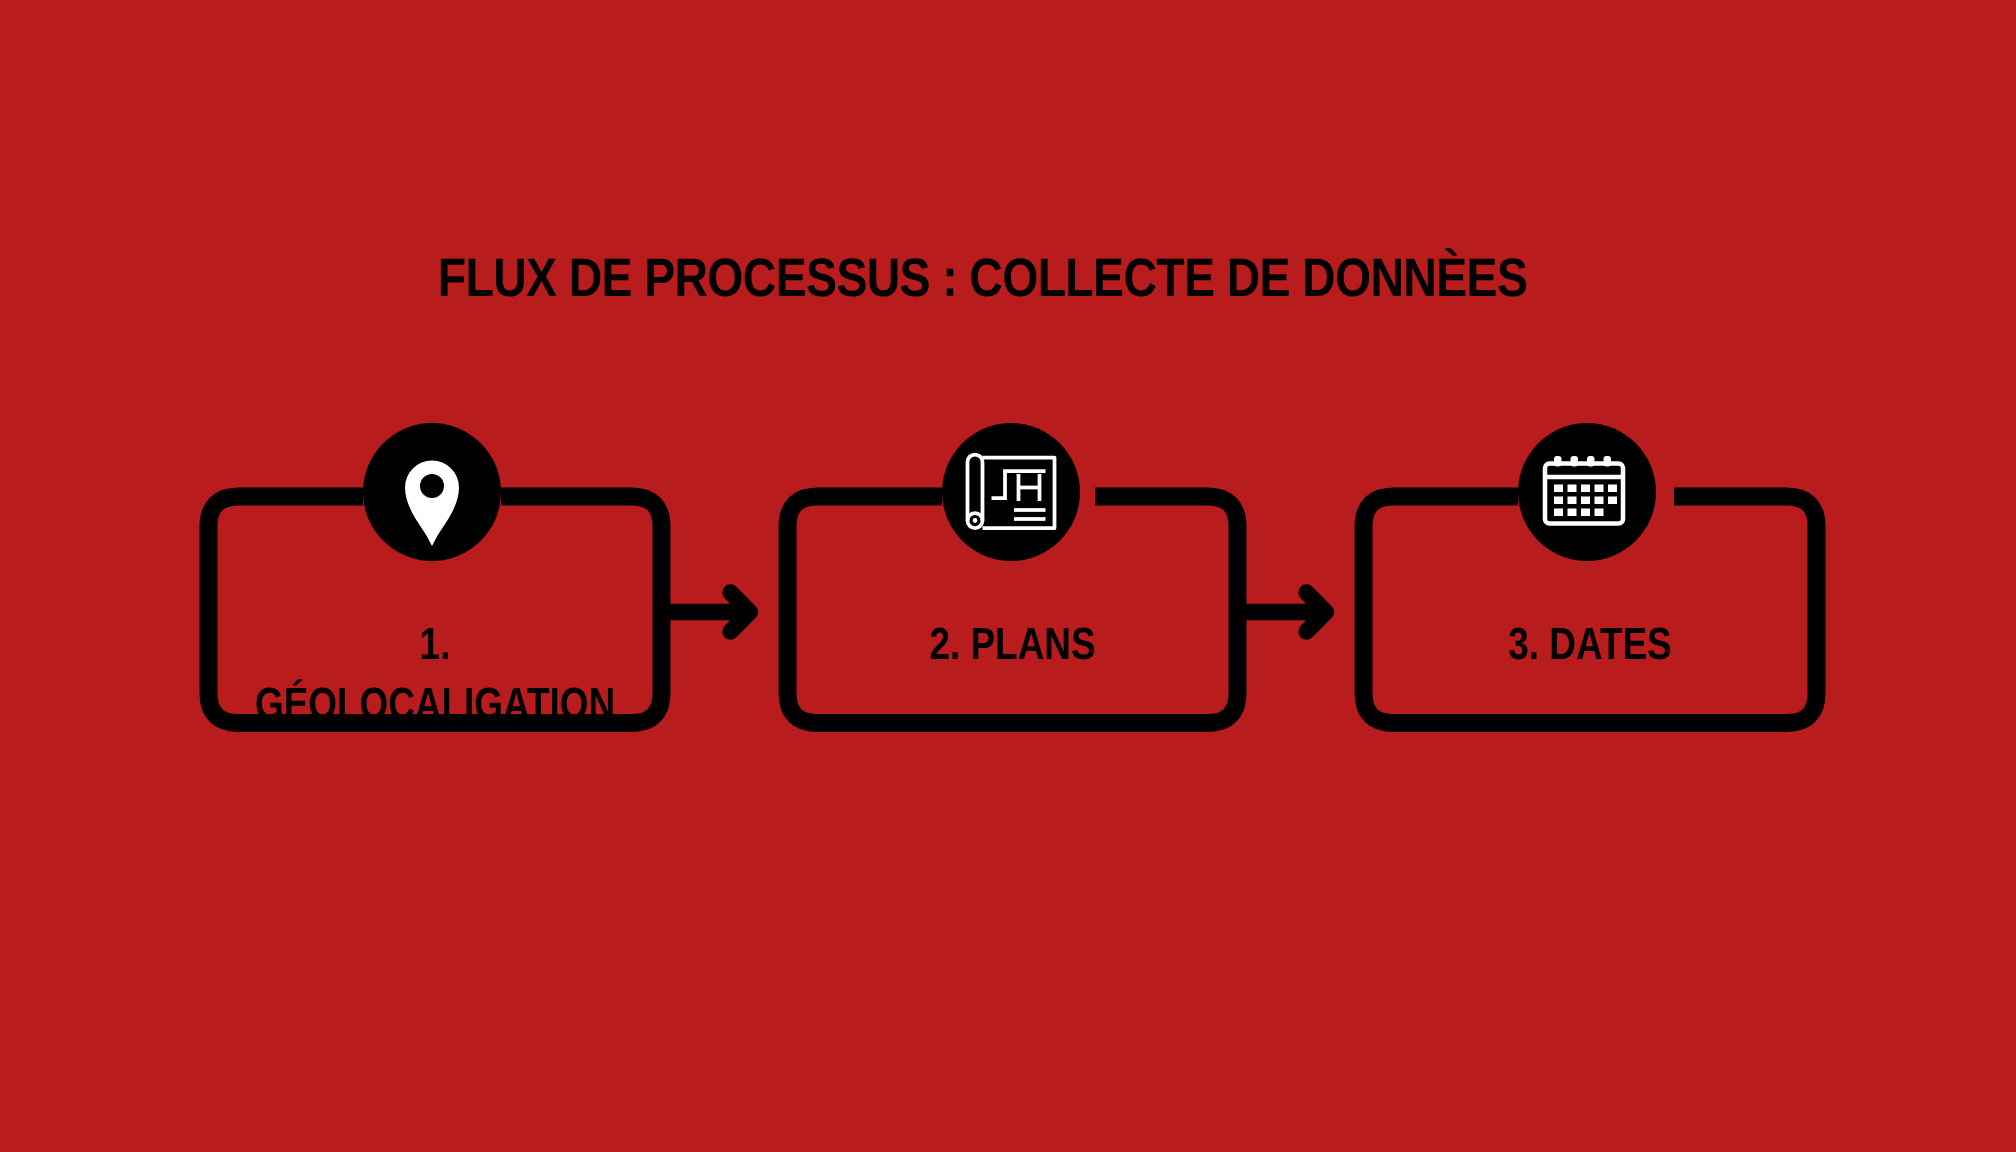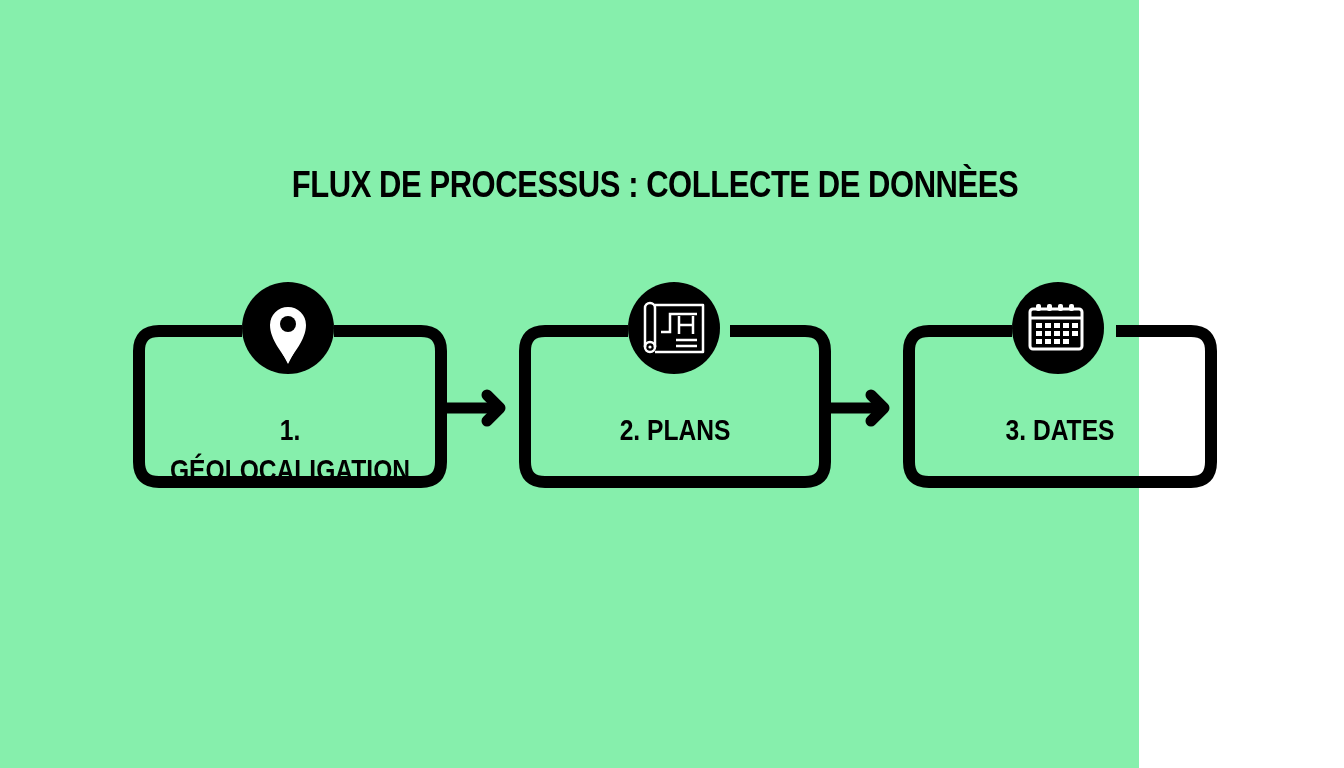--- a/index.html
+++ b/index.html
@@ -5,23 +5,23 @@
     html, body {
       margin: 0;
       padding: 0;
       width: 1344px;
       height: 768px;
       background: #ffffff;
       overflow: hidden;
     }
     .canvas {
       position: relative;
-      width: 1139px;
+      width: 1344px;
       height: 768px;
-      background: #86efac;
+      background: #b91c1c;
     }
     .title {
       position: absolute;
       left: 0;
       width: 1310px;
       top: 160px;
       text-align: center;
       font-family: "Liberation Sans", sans-serif;
       font-weight: bold;
       font-size: 36px;

